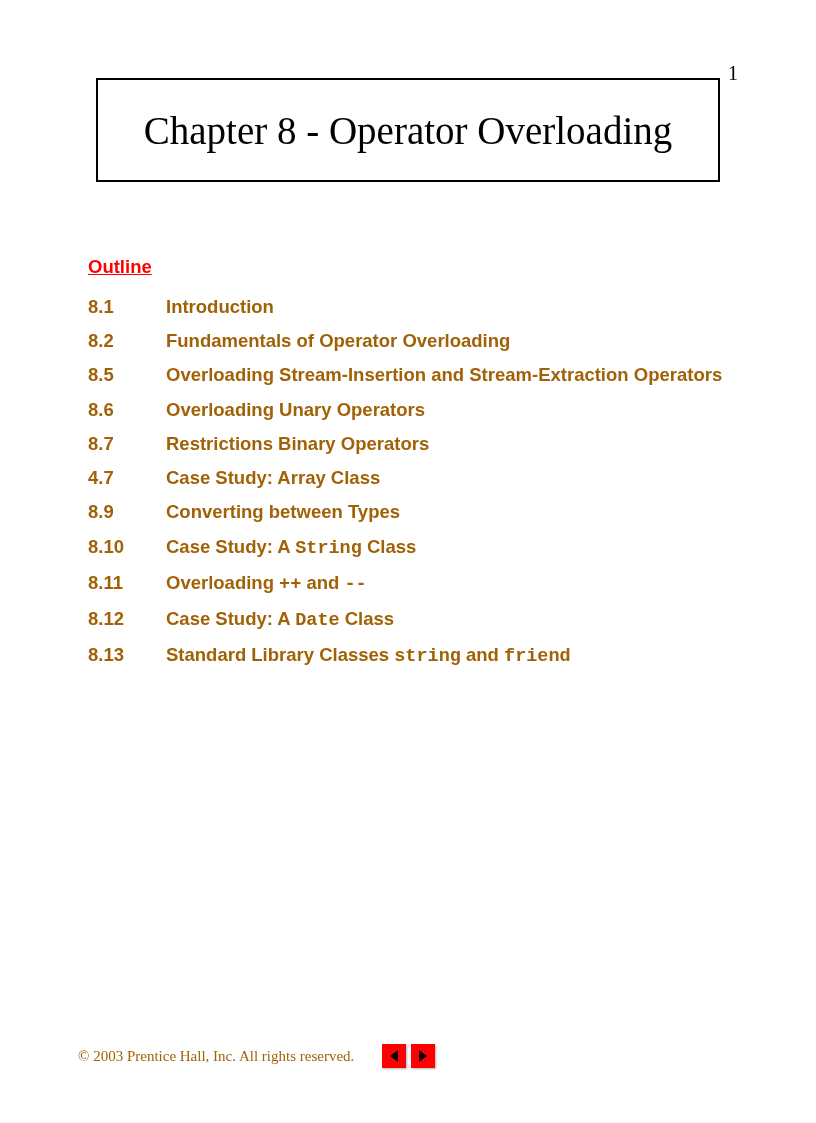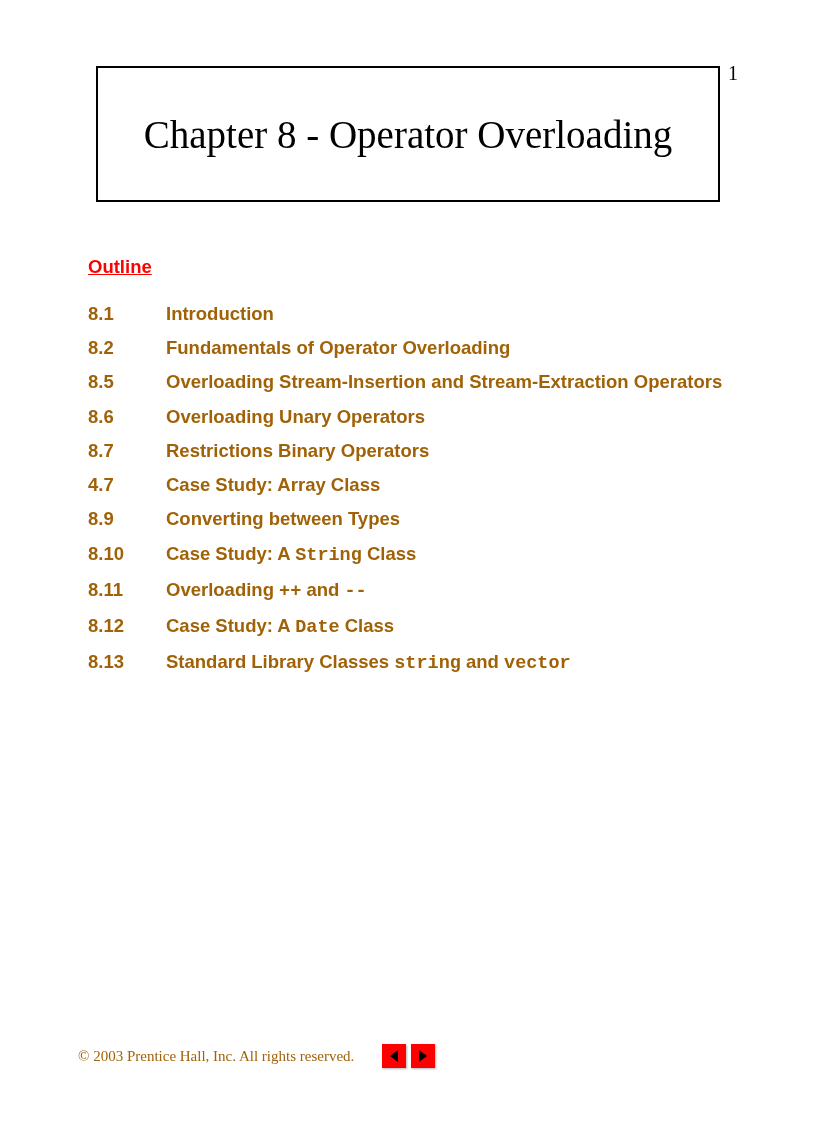--- a/index.html
+++ b/index.html
@@ -13,24 +13,24 @@
   .page-number {
     position: absolute;
     top: 62px;
     right: 78px;
     font-family: "Times New Roman", Times, serif;
     font-size: 20px;
     color: #000;
   }
   .title-box {
     position: absolute;
-    top: 66px;
+    top: 78px;
     left: 96px;
     width: 624px;
-    height: 136px;
+    height: 104px;
     border: 2.5px solid #000;
     display: flex;
     align-items: center;
     justify-content: center;
   }
   .title-box .title-text {
     font-family: "Times New Roman", Times, serif;
     font-size: 39px;
     color: #000;
     text-align: center;
@@ -39,21 +39,21 @@
     position: absolute;
     top: 256px;
     left: 88px;
     width: 640px;
   }
   .outline-heading {
     color: #ff0000;
     font-weight: bold;
     font-size: 18.5px;
     text-decoration: underline;
-    margin-bottom: 19px;
+    margin-bottom: 12px;
   }
   .outline-list {
     list-style: none;
   }
   .outline-item {
     display: flex;
     color: #a16207;
     font-weight: bold;
     font-size: 18.5px;
     line-height: 1.85;
@@ -143,21 +143,21 @@
       <li class="outline-item">
         <span class="outline-num">8.11</span>
         <span class="outline-title">Overloading <span class="code-span">++</span> and <span class="code-span">--</span></span>
       </li>
       <li class="outline-item">
         <span class="outline-num">8.12</span>
         <span class="outline-title">Case Study: A <span class="code-span">Date</span> Class</span>
       </li>
       <li class="outline-item">
         <span class="outline-num">8.13</span>
-        <span class="outline-title">Standard Library Classes <span class="code-span">string</span> and <span class="code-span">vector</span></span>
+        <span class="outline-title">Standard Library Classes <span class="code-span">string</span> and <span class="code-span">friend</span></span>
       </li>
     </ul>
 </div>
 
 <div class="footer">
   <span class="copyright">© 2003 Prentice Hall, Inc.  All rights reserved.</span>
   <span class="nav-buttons">
     <span class="nav-btn">
       <svg width="12" height="14" viewBox="0 0 12 14">
         <polygon points="10,1 10,13 2,7" fill="#000"></polygon>

